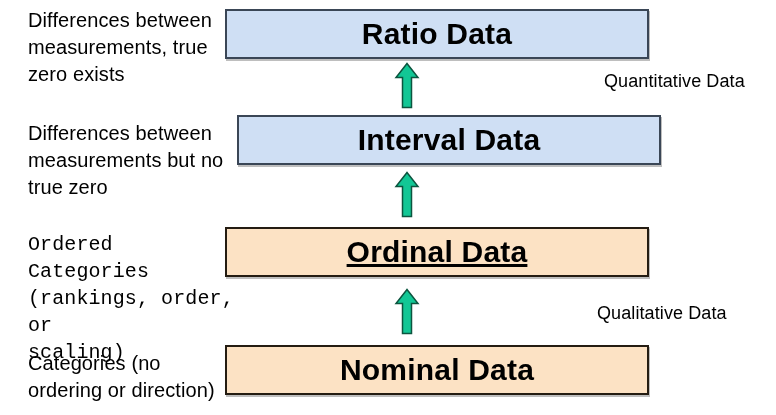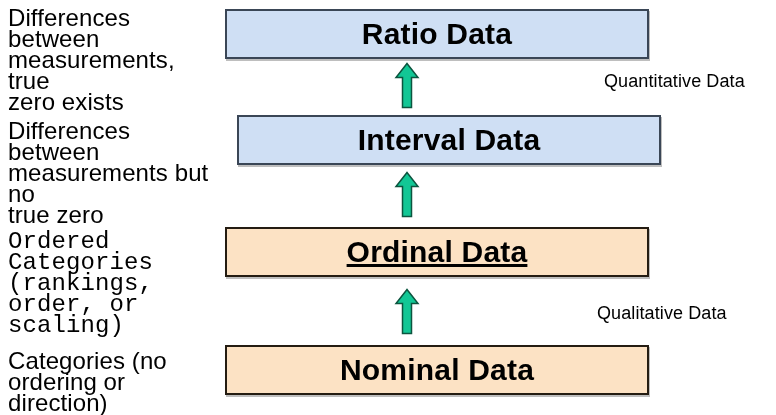--- a/index.html
+++ b/index.html
@@ -15,24 +15,24 @@
   .canvas{
     position:relative;
     width:776px;height:415px;
     background:#ffffff;
     font-family:"Liberation Sans", sans-serif;
     color:var(--text-color);
     overflow:hidden;
   }
   .desc{
     position:absolute;
-    left:8px;
+    left:28px;
     width:215px;
-    font-size:24px;
-    line-height:21px;
+    font-size:20px;
+    line-height:27px;
     letter-spacing:0.1px;
     white-space:pre-line;
     color:var(--text-color);
   }
   .d0{top:7px;}
   .d1{top:120px;}
   .d2{top:231px;font-family:Liberation Mono, monospace;}
   .d3{top:350px;}
   .box{
     position:absolute;

